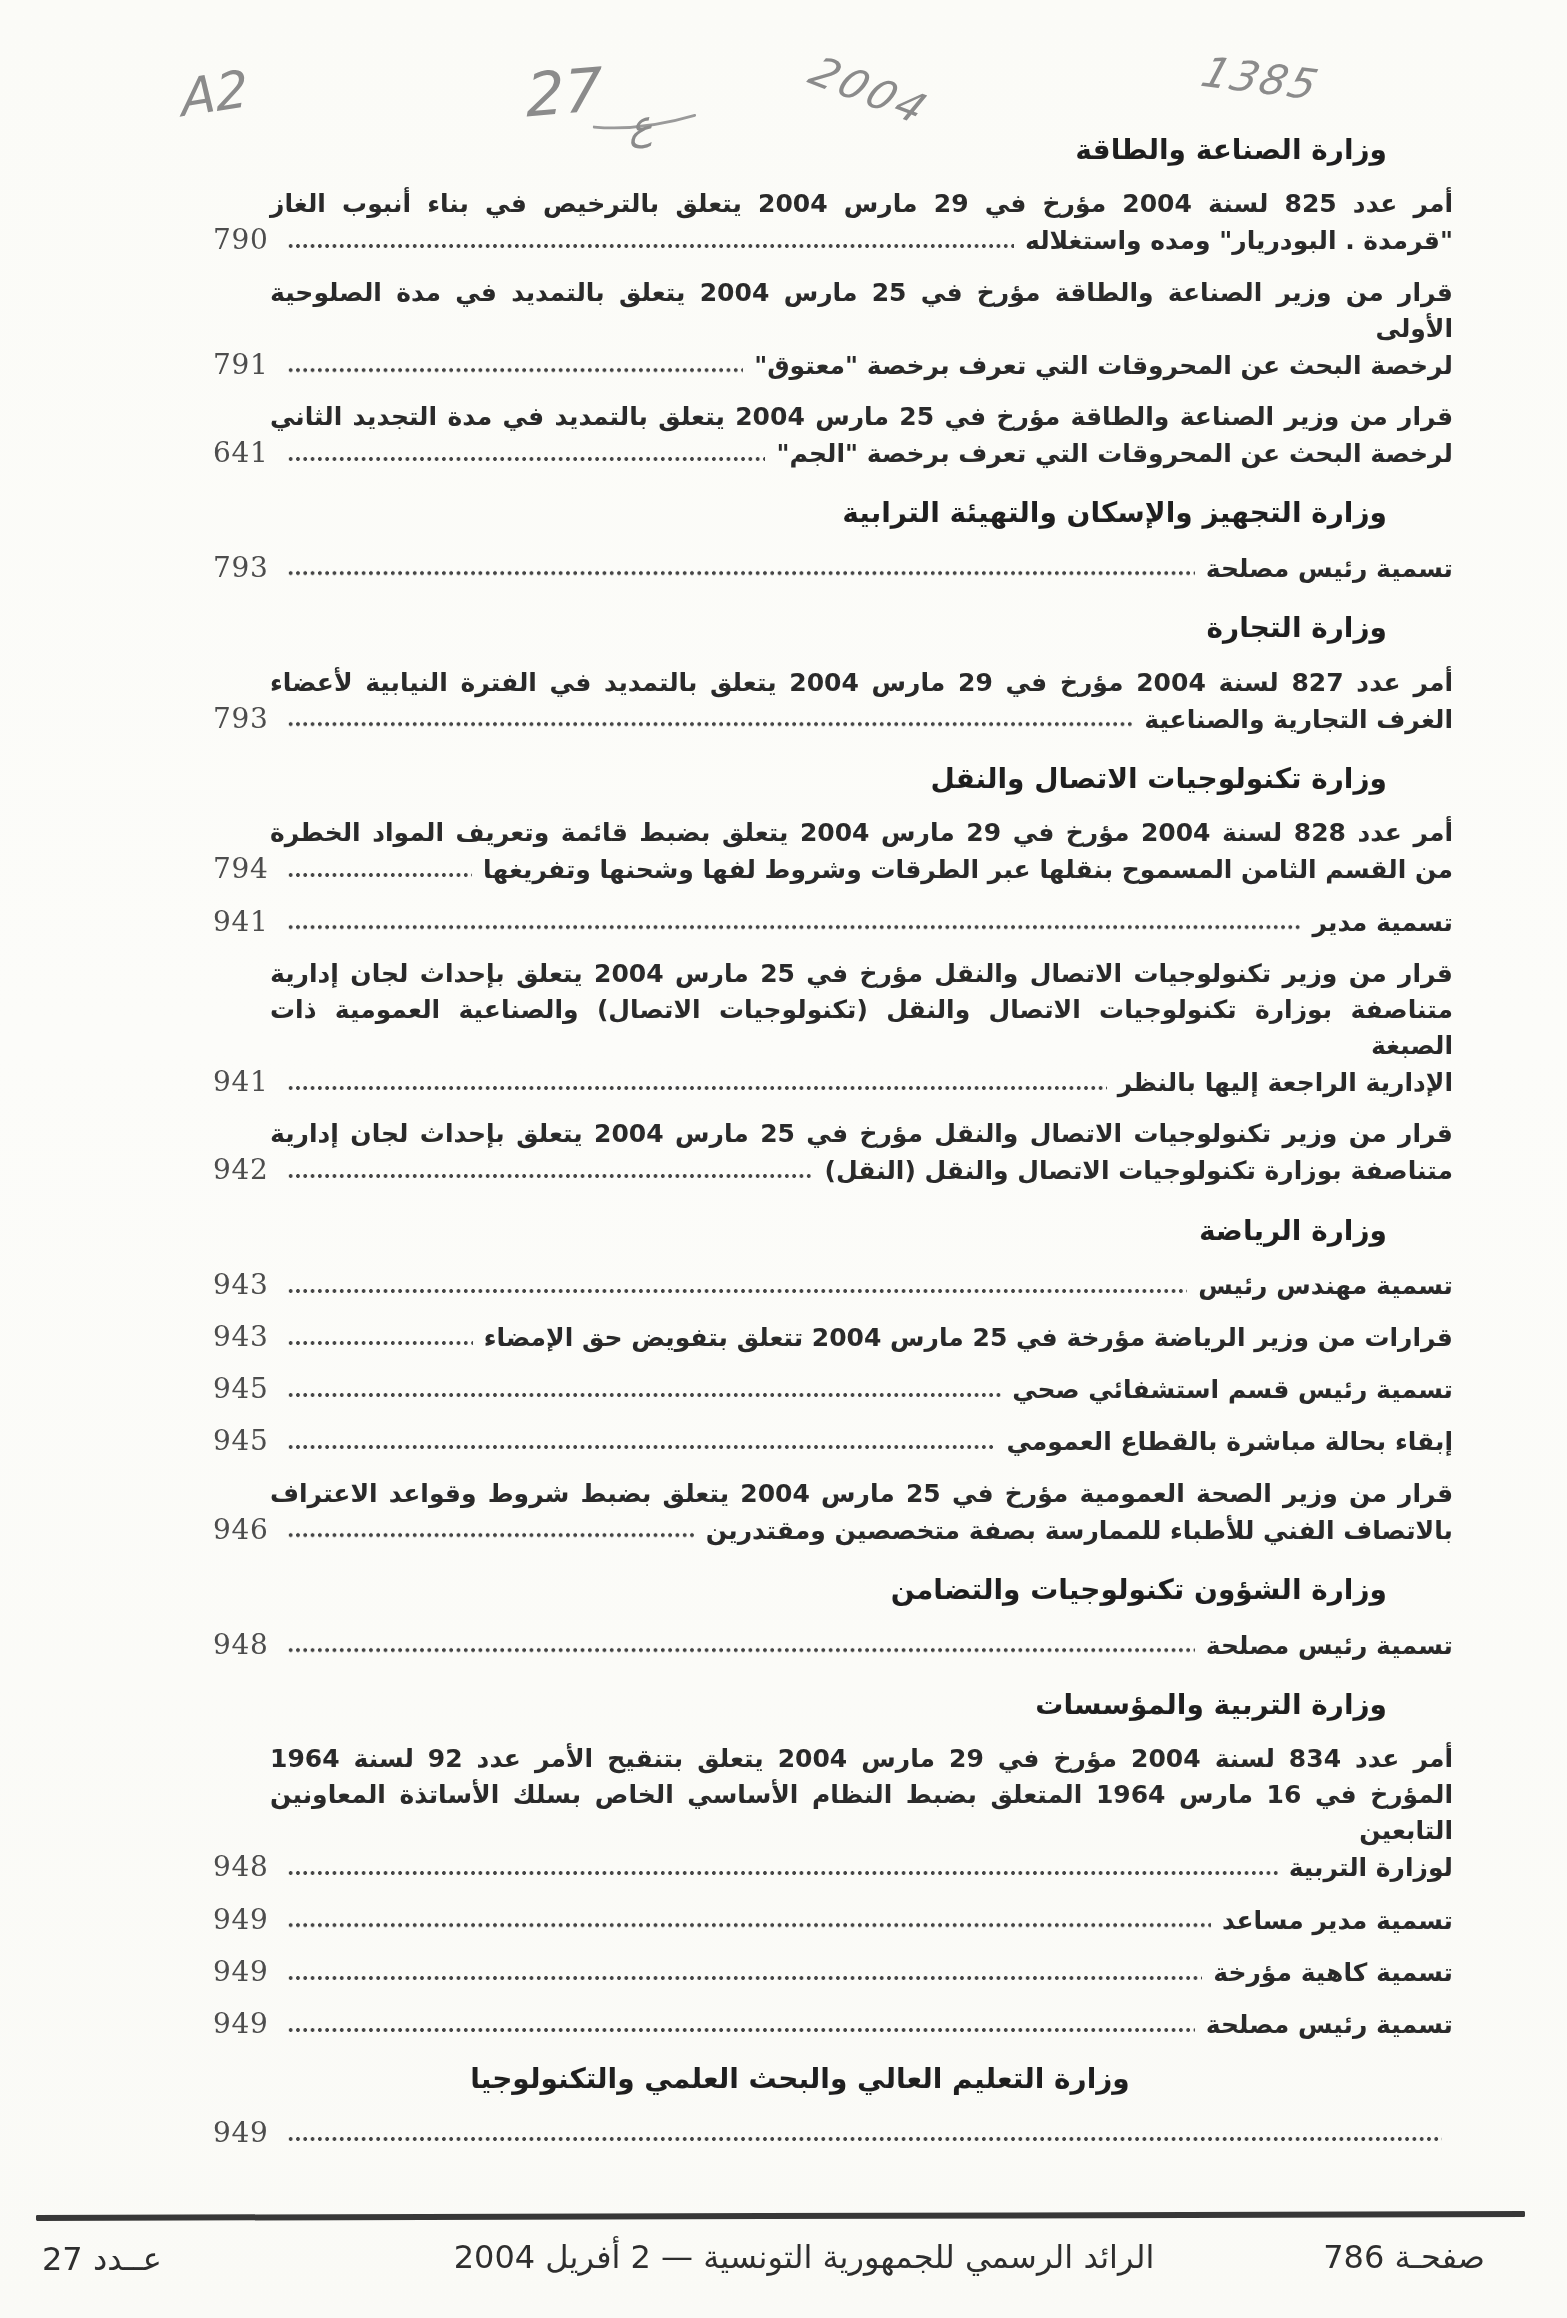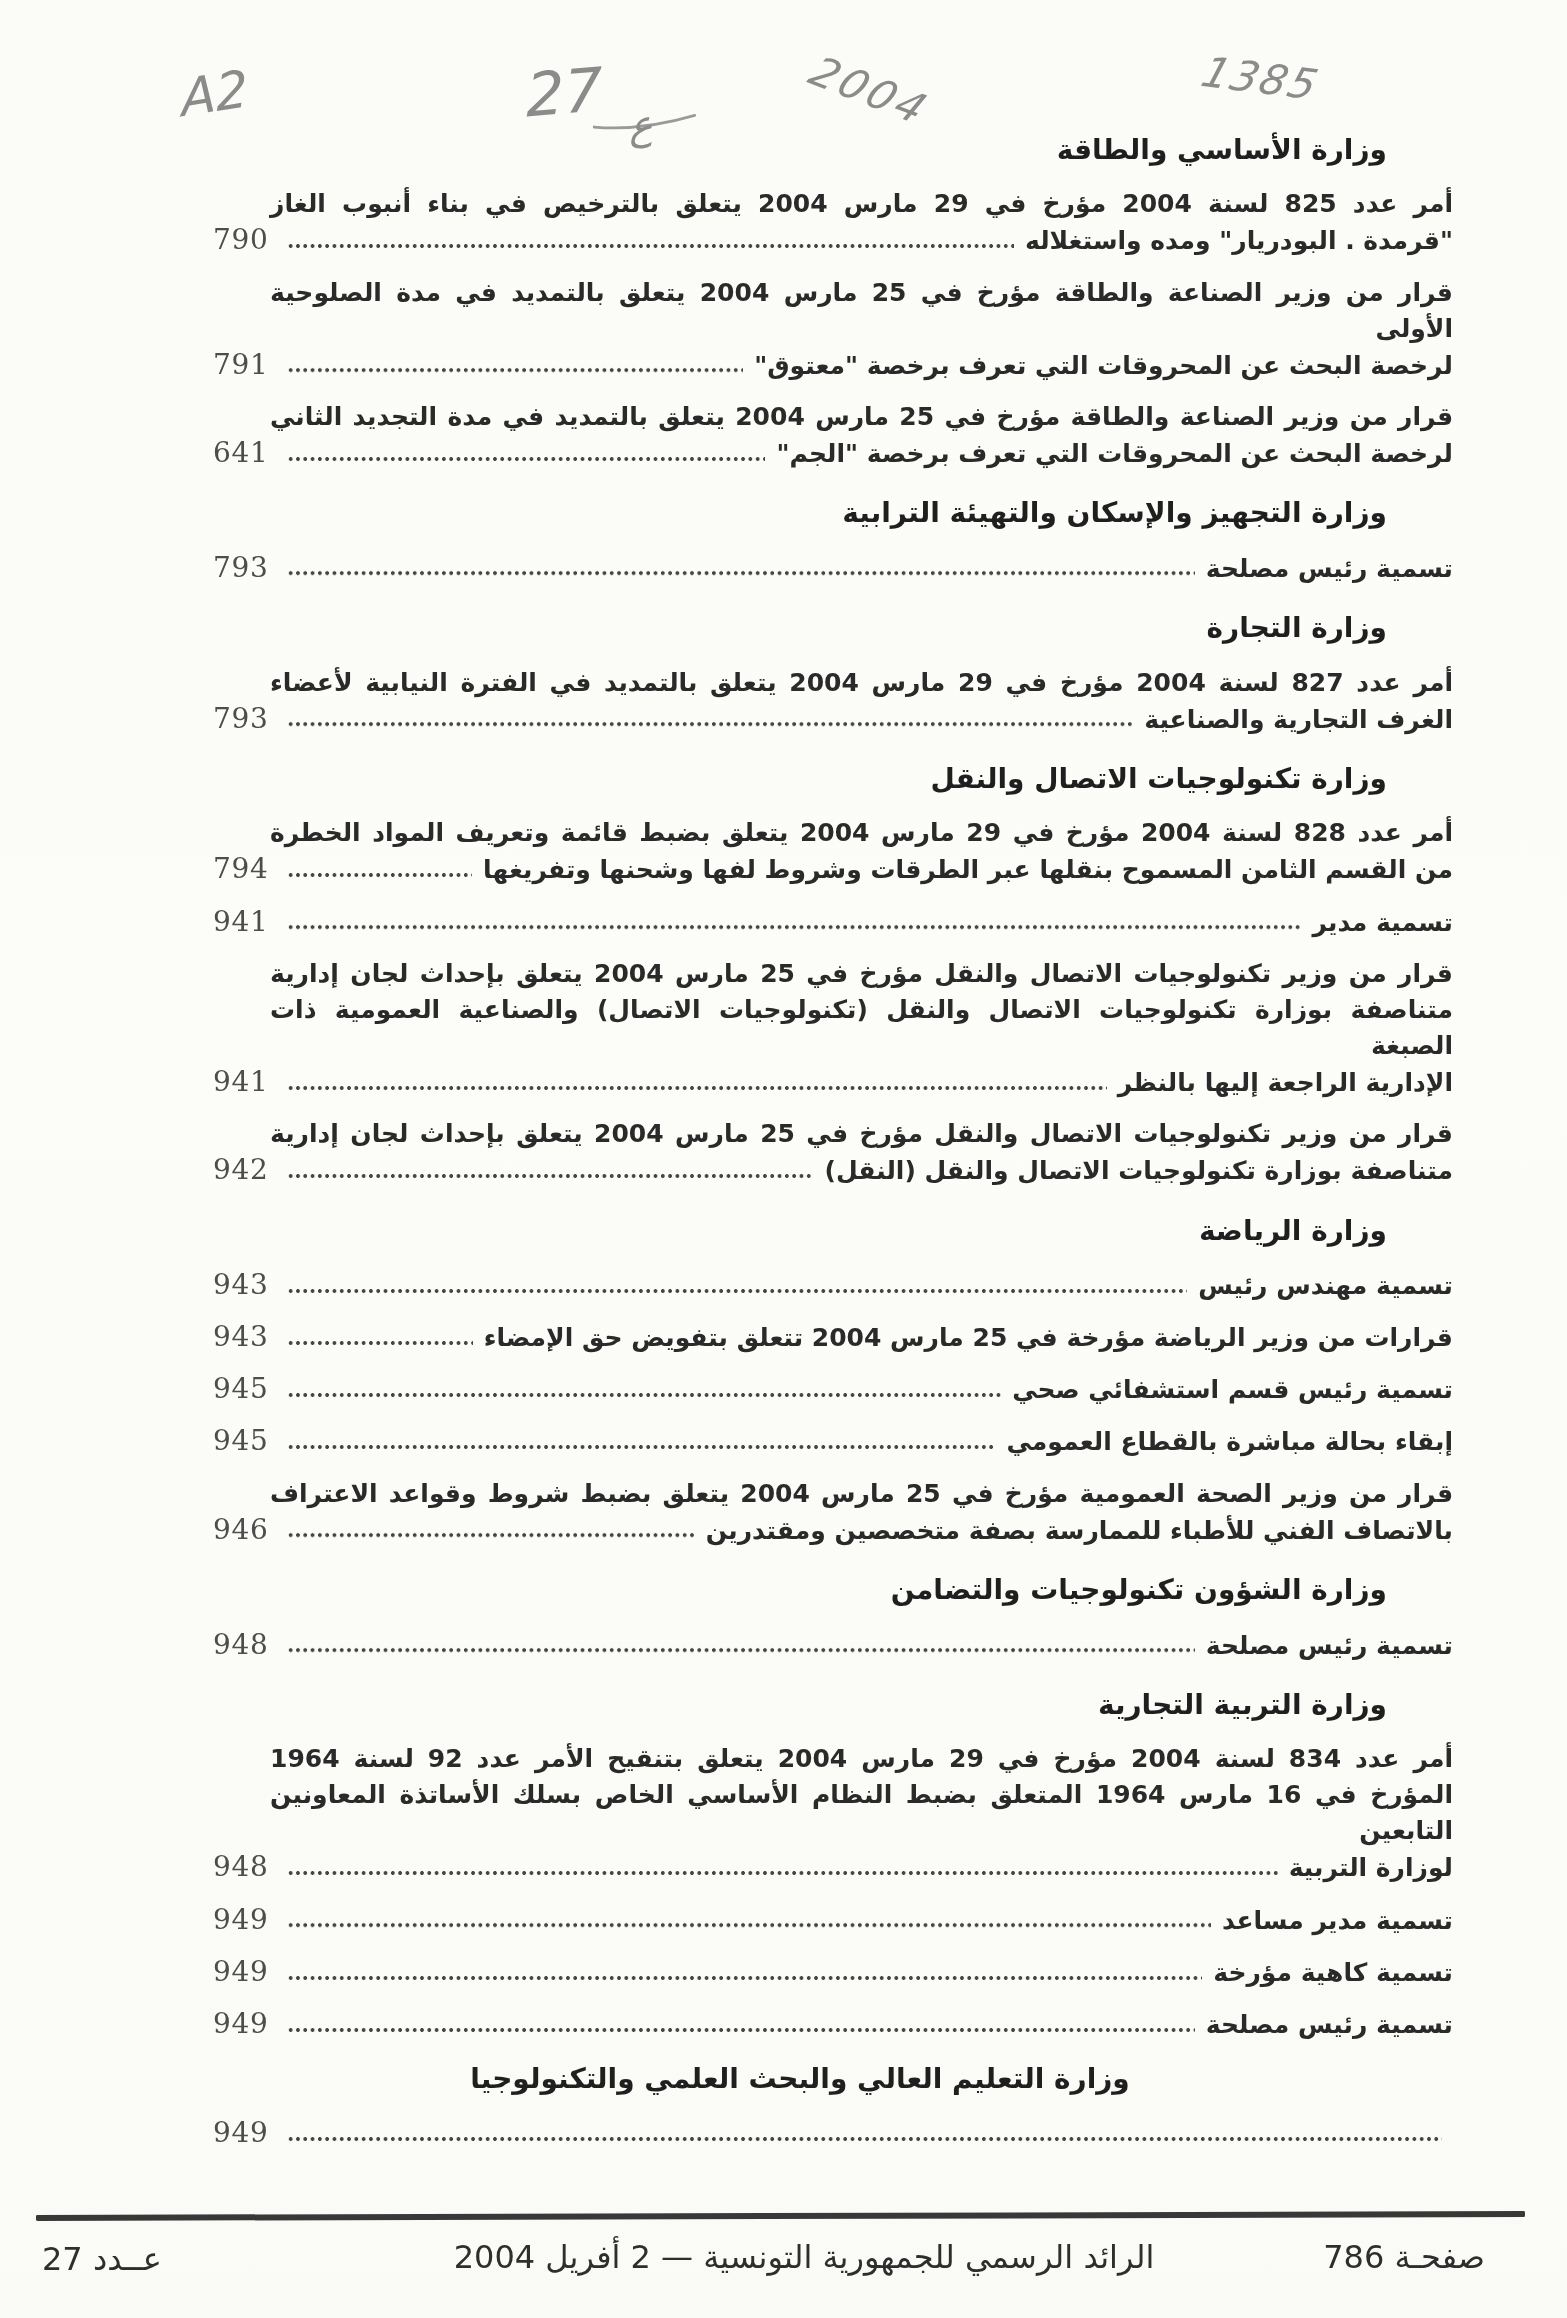--- a/index.html
+++ b/index.html
@@ -69,21 +69,21 @@
     <svg width="104" height="18" aria-hidden="true" viewBox="0 0 150 26">
       <path d="M2,12 Q70,24 148,8" stroke="#9a9a9a" stroke-width="4" fill="none" stroke-linecap="round"></path>
     </svg>
     <span class="ain">ع</span>
   </div>
   <div class="annot annot-2004">2004</div>
   <div class="annot annot-1385">1385</div>
 
   <div class="toc" id="toc">
       <section class="section">
-        <h2 class="section-title">وزارة الأساسي والطاقة</h2>
+        <h2 class="section-title">وزارة الصناعة والطاقة</h2>
         <div class="entry">
           <div class="entry-line">أمر عدد 825 لسنة 2004 مؤرخ في 29 مارس 2004 يتعلق بالترخيص في بناء أنبوب الغاز</div>
           <div class="entry-last">
             <span class="entry-text">"قرمدة . البودريار" ومده واستغلاله</span>
             <span class="leader"></span>
             <span class="pagenum">790</span>
           </div>
         </div>
         <div class="entry">
           <div class="entry-line">قرار من وزير الصناعة والطاقة مؤرخ في 25 مارس 2004 يتعلق بالتمديد في مدة الصلوحية الأولى</div>
@@ -203,21 +203,21 @@
         <h2 class="section-title">وزارة الشؤون تكنولوجيات والتضامن</h2>
         <div class="entry">
           <div class="entry-last">
             <span class="entry-text">تسمية رئيس مصلحة</span>
             <span class="leader"></span>
             <span class="pagenum">948</span>
           </div>
         </div>
       </section>
       <section class="section">
-        <h2 class="section-title">وزارة التربية التجارية</h2>
+        <h2 class="section-title">وزارة التربية والمؤسسات</h2>
         <div class="entry">
           <div class="entry-line">أمر عدد 834 لسنة 2004 مؤرخ في 29 مارس 2004 يتعلق بتنقيح الأمر عدد 92 لسنة 1964</div>
           <div class="entry-line">المؤرخ في 16 مارس 1964 المتعلق بضبط النظام الأساسي الخاص بسلك الأساتذة المعاونين التابعين</div>
           <div class="entry-last">
             <span class="entry-text">لوزارة التربية</span>
             <span class="leader"></span>
             <span class="pagenum">948</span>
           </div>
         </div>
         <div class="entry">

